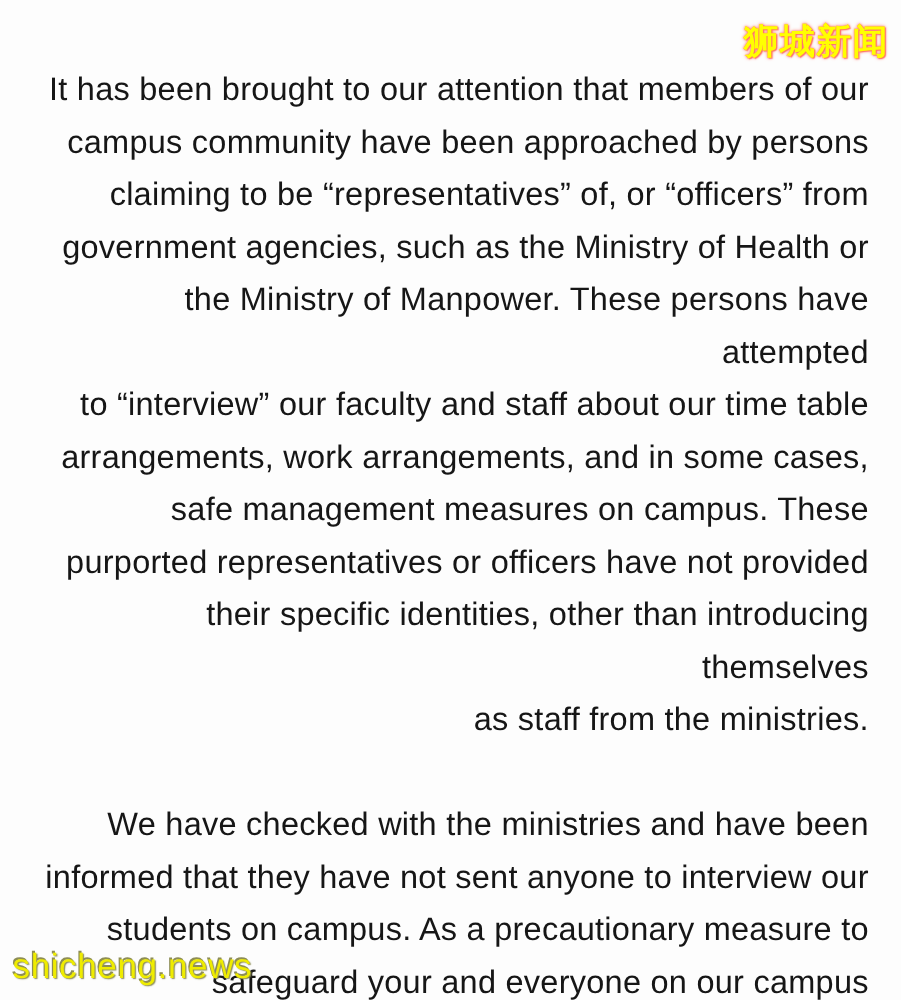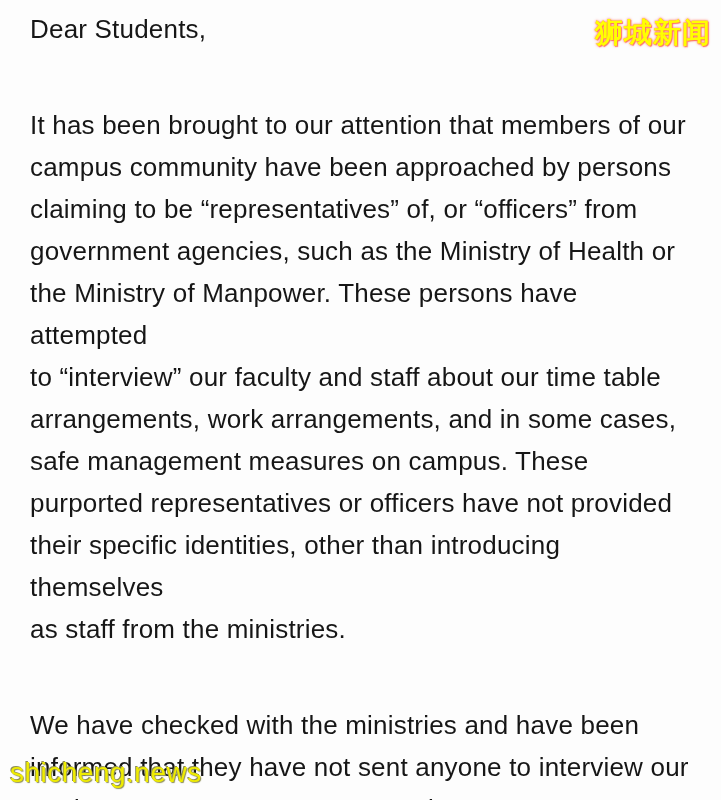--- a/index.html
+++ b/index.html
@@ -23,21 +23,22 @@
   .salutation {
     font-size: 26px;
     line-height: 42px;
     letter-spacing: 0.2px;
   }
   .para {
     font-size: 26px;
     line-height: 42px;
     letter-spacing: 0.2px;
     white-space: pre-line;
-    margin: 54px 0 0 0;
+    margin: 42px 0 0 0;
+    text-align: right;
   }
   .watermark-top {
     position: absolute;
     top: 14px;
     right: 10px;
     font-size: 28px;
     font-weight: bold;
     letter-spacing: 1px;
     font-family: "Liberation Sans", sans-serif;
     padding-left: 48px;
@@ -52,21 +53,20 @@
     text-align: center;
   }
 </style>
 </head>
 <body style="background: rgb(253, 253, 253);">
 
 <div class="page" style="color: rgb(22, 22, 22);">
 
   <div class="watermark-top" style="color: rgb(255, 255, 0); text-shadow: rgb(255, 112, 102) 0px 0px 1px, rgb(255, 112, 102) 0px 0px 3px, rgb(255, 112, 102) 1px 1px 1px;">狮城新闻</div>
 
-  <div class="salutation">Dear Students,</div>
 
   <p class="para">It has been brought to our attention that members of our
 campus community have been approached by persons
 claiming to be “representatives” of, or “officers” from
 government agencies, such as the Ministry of Health or
 the Ministry of Manpower. These persons have attempted
 to “interview” our faculty and staff about our time table
 arrangements, work arrangements, and in some cases,
 safe management measures on campus. These
 purported representatives or officers have not provided

